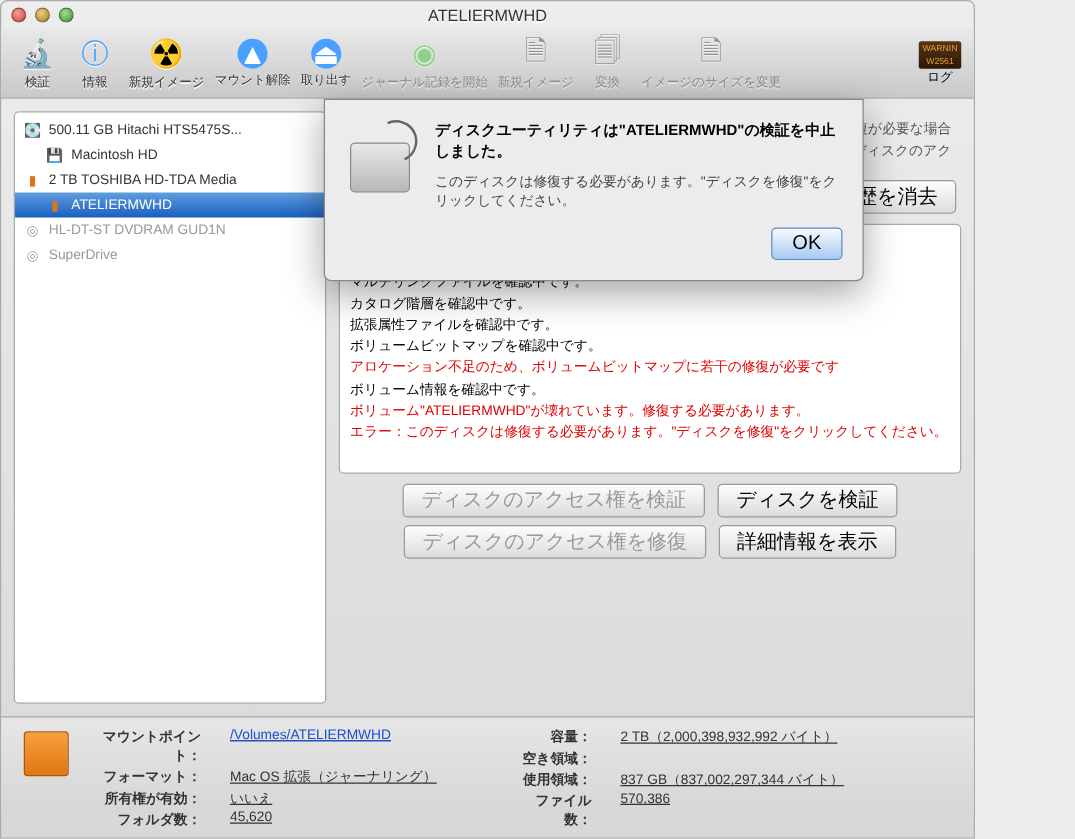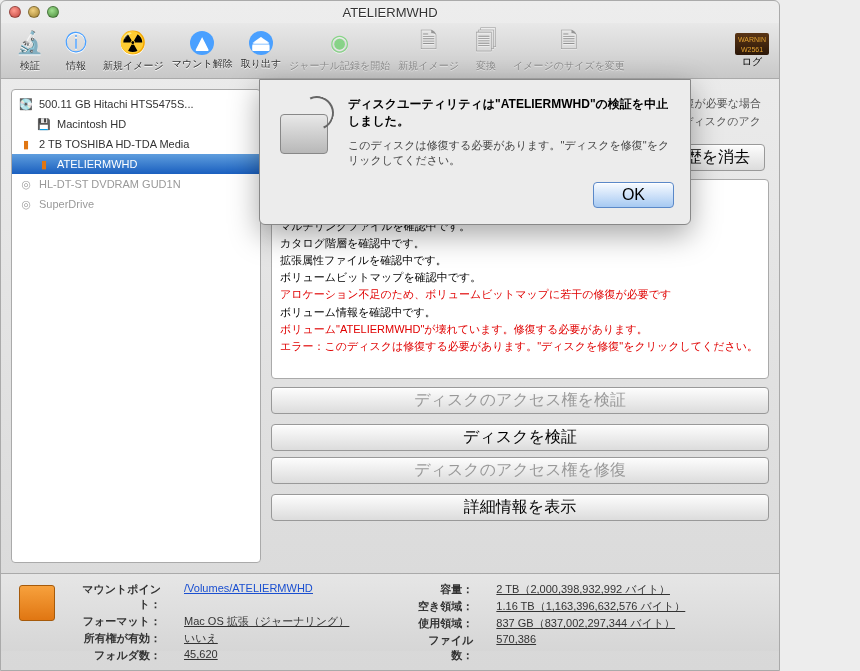--- a/index.html
+++ b/index.html
@@ -133,23 +133,22 @@
       line-height: 1.55;
     }
     .log-line.red { color: #e00000; }
     .button-rows {
       display: flex;
       flex-direction: column;
       gap: 6px;
     }
     .button-row {
       display: flex;
-      justify-content: space-between;
+      justify-content: center;
       gap: 10px;
-      flex-direction: column;
     }
     .footer {
       height: 78px;
       border-top: 1px solid #aaa;
       background: linear-gradient(#e6e6e6, #d6d6d6);
       display: flex;
       align-items: flex-start;
       padding: 8px 18px;
       gap: 12px;
       font-size: 11px;
@@ -201,21 +200,21 @@
       border-radius: 50%;
       border-left-color: transparent;
       border-bottom-color: transparent;
       transform: rotate(20deg);
     }
     .dialog-body { flex: 1; }
     .dialog-title { font-weight: bold; font-size: 12px; margin-bottom: 8px; }
     .dialog-text { font-size: 11px; color: #444; margin-bottom: 14px; }
     .dialog-buttons { text-align: right; }
     .dialog-buttons .mac-btn {
-      padding: 3px 28px;
+      padding: 3px 16px;
       background: linear-gradient(#f8fbff,#a6c9f2);
       border:1px solid #5a88c8;
     }
     .corner-log {
       width: 42px; height: 34px;
       margin-top: -2px;
       display: flex; flex-direction: column; align-items: center;
       font-size: 10px;
     }
     .corner-log-icon {
@@ -376,21 +375,20 @@
             <span class="footer-val">45,620</span>
           </div>
       </div>
       <div class="footer-col right">
         <div class="footer-row">
             <span class="footer-label">容量：</span>
             <span class="footer-val">2 TB（2,000,398,932,992 バイト）</span>
           </div>
         <div class="footer-row">
             <span class="footer-label">空き領域：</span>
-            <span class="footer-val">1.16 TB（1,163,396,632,576 バイト）</span>
           </div>
         <div class="footer-row">
             <span class="footer-label">使用領域：</span>
             <span class="footer-val">837 GB（837,002,297,344 バイト）</span>
           </div>
         <div class="footer-row">
             <span class="footer-label">ファイル数：</span>
             <span class="footer-val">570,386</span>
           </div>
       </div>

